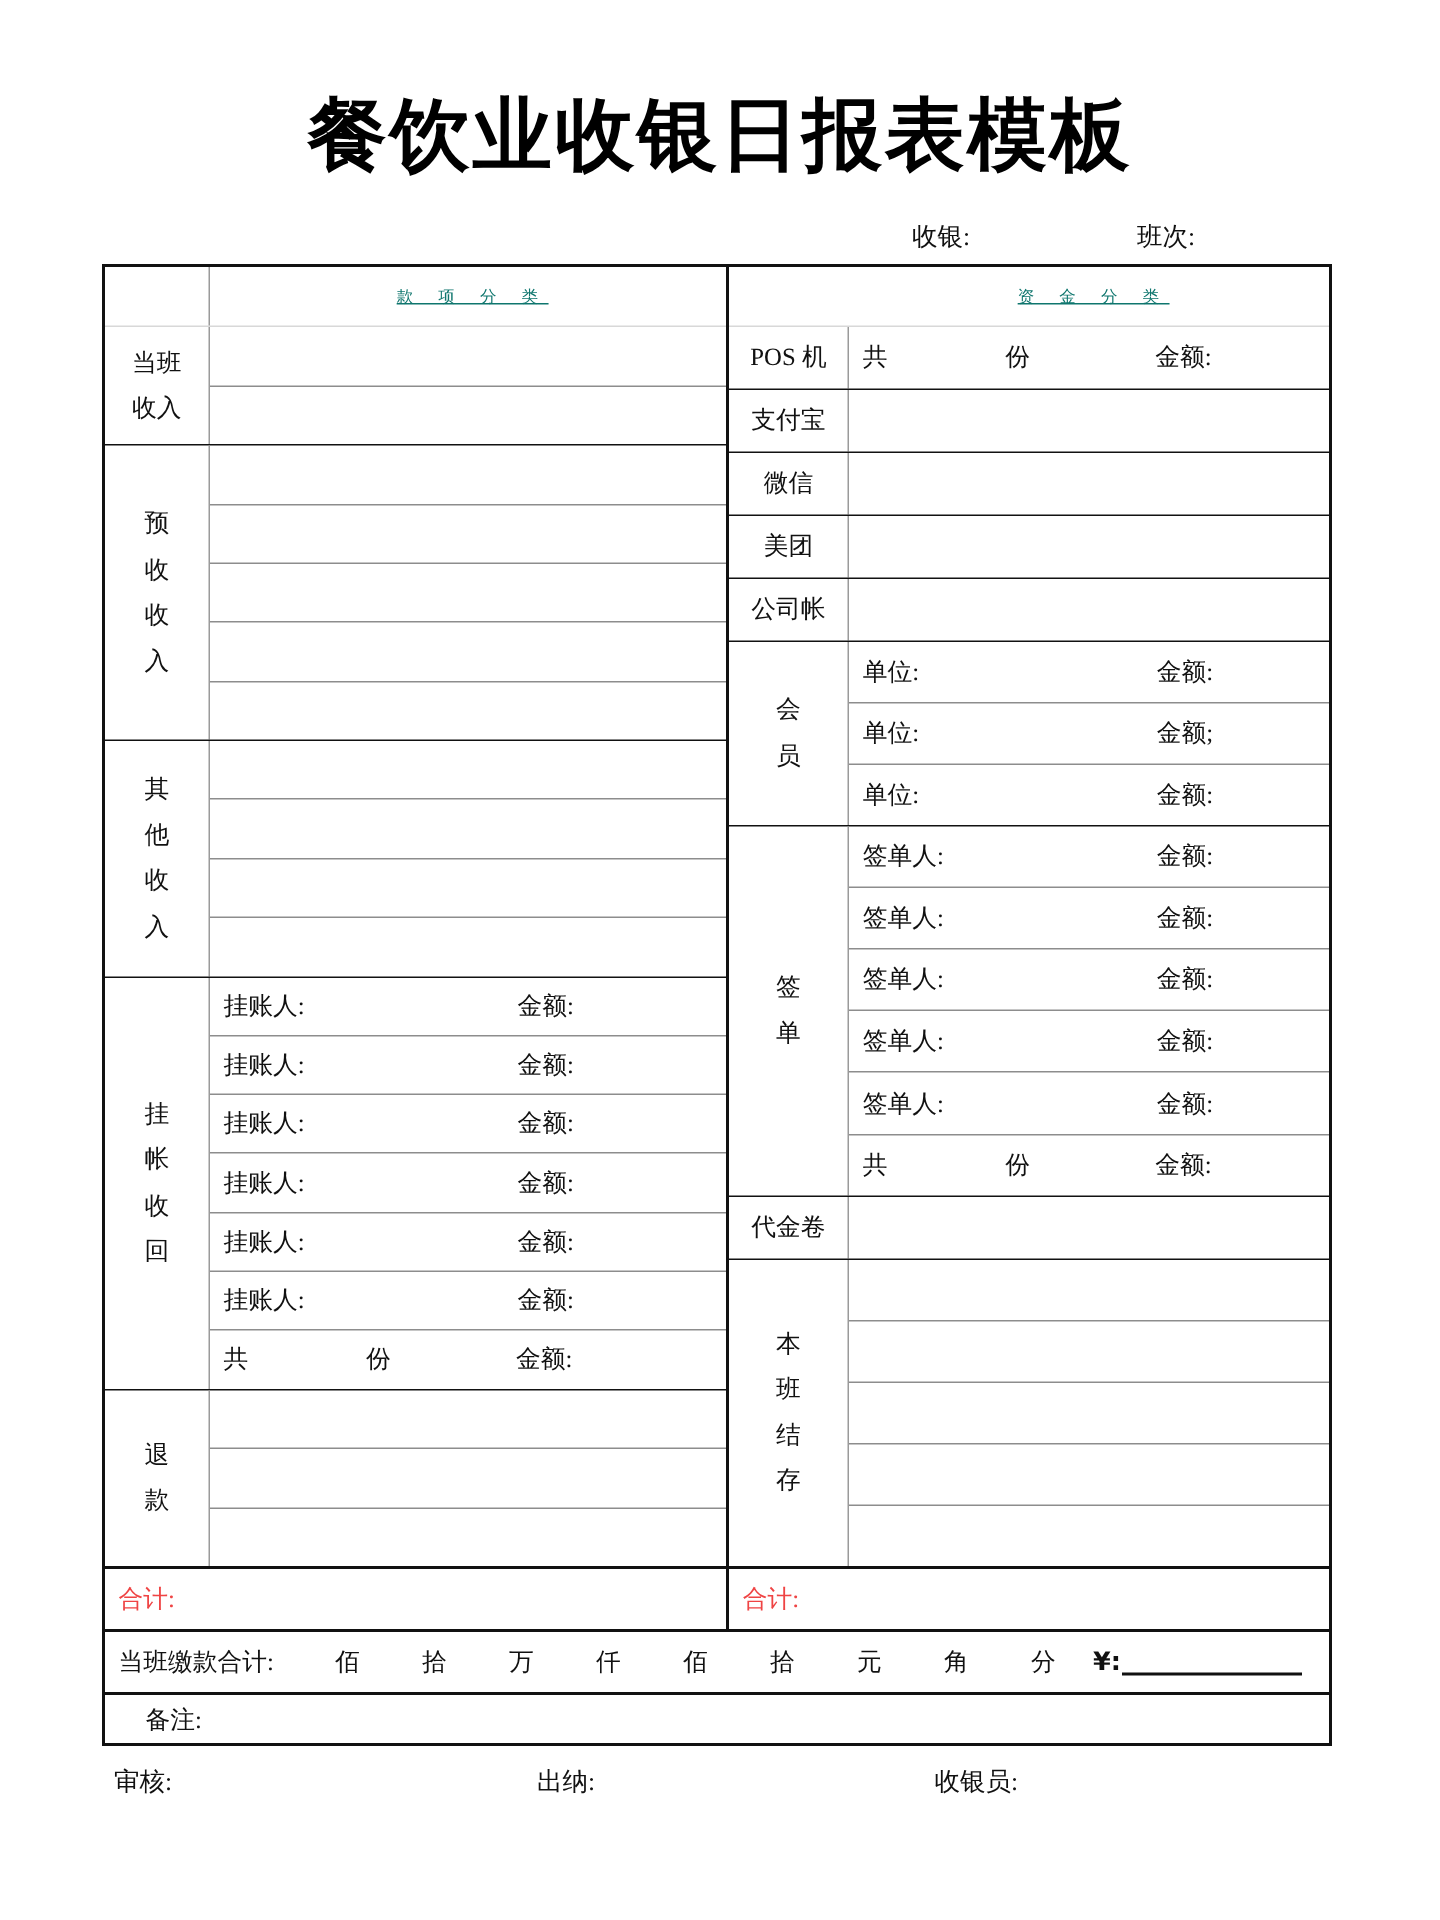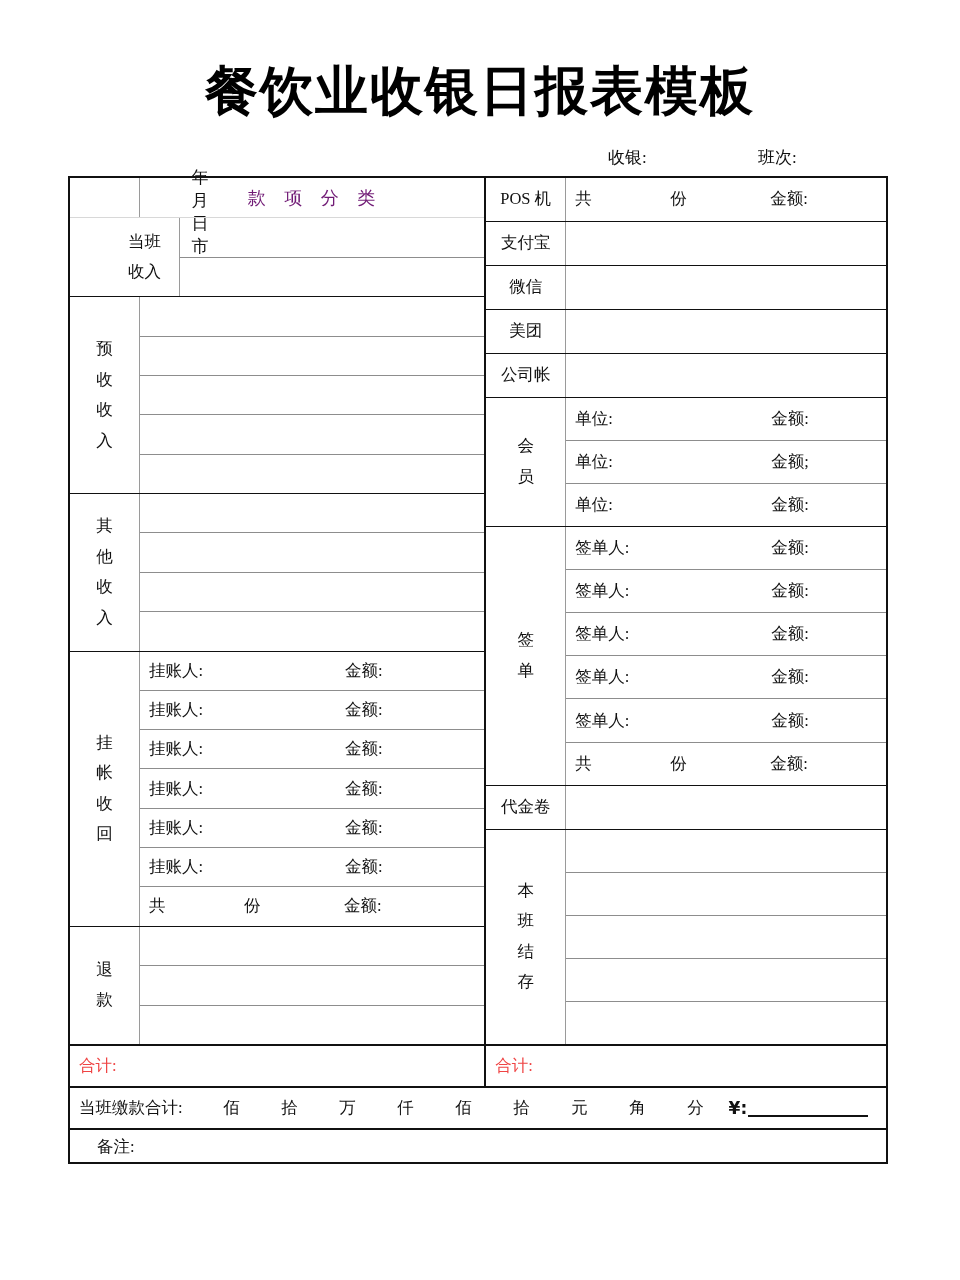--- a/index.html
+++ b/index.html
@@ -107,28 +107,29 @@
     border-bottom: 1px solid #d8d8d8;
   }
   .col-head .spacer {
     box-sizing: border-box;
   }
   .left .col-head .spacer  { flex: 0 0 70px; border-right: 1px solid #9a9a9a; }
   .right .col-head .spacer { flex: 0 0 80px; }
   .col-head .ch-title {
     flex: 1 1 auto;
     text-align: center;
-    font-size: 18px;
+    font-size: 11px;
     letter-spacing: 7px;
     display: flex;
     align-items: center;
     justify-content: center;
-    color: #701a75;
+    color: #0f766e;
     padding-left: 6px;
     box-sizing: border-box;
+    text-decoration: underline;
   }
 
   
   .section {
     display: flex;
     box-sizing: border-box;
     border-top: 1px solid #111;
   }
   .section:first-of-type { border-top: none; }
   .section .label {
@@ -276,41 +277,35 @@
   .s-cashier { left: 555px; }
 </style>
 </head>
 <body>
 
 <div class="page">
 
   <div class="title">餐饮业收银日报表模板</div>
 
   <div class="meta-row">
-    <div class="meta-left">
-      <span class="m-year">年</span>
-      <span class="m-month">月</span>
-      <span class="m-day">日</span>
-      <span class="m-city">市</span>
-    </div>
     <div class="meta-cashier">收银:</div>
     <div class="meta-shift">班次:</div>
   </div>
 
   <div class="frame">
 
     <div class="halves">
 
       <div class="half left">
         <div class="col-head">
           <div class="spacer"></div>
           <div class="ch-title">款 项 分 类</div>
         </div>
         <div id="left-sections" style="flex:1 1 auto; display:flex; flex-direction:column;">
-            <div class="section" style="flex: 2 1 0px; margin-left: 40px;">
+            <div class="section" style="flex: 2 1 0px;">
               <div class="label vert">
                 <div>
                   <span class="lbl-text">当班</span>
                   <span class="lbl-text">收入</span>
                 </div>
               </div>
               <div class="rows">
                 <div class="row"></div>
                 <div class="row"></div>
               </div>
@@ -399,20 +394,24 @@
               <div class="rows">
                 <div class="row"></div>
                 <div class="row"></div>
                 <div class="row"></div>
               </div>
             </div>
           </div>
       </div>
 
       <div class="half right">
+        <div class="col-head">
+          <div class="spacer"></div>
+          <div class="ch-title">资 金 分 类</div>
+        </div>
         <div id="right-sections" style="flex:1 1 auto; display:flex; flex-direction:column;">
             <div class="section" style="flex: 1 1 0px;">
               <div class="label">
                 <div>
                   <span class="lbl-text">POS 机</span>
                 </div>
               </div>
               <div class="rows">
                 <div class="row">
                   <span class="tot-a">共</span>
@@ -572,14 +571,19 @@
       <span class="amount-line"></span>
     </div>
 
     <div class="remark-band">
       <span>备注:</span>
       <span></span>
     </div>
 
   </div>
 
+  <div class="sign-row">
+    <span class="s s-audit">审核:</span>
+    <span class="s s-teller">出纳:</span>
+    <span class="s s-cashier">收银员:</span>
+  </div>
 
 </div>
 
 </body></html>

